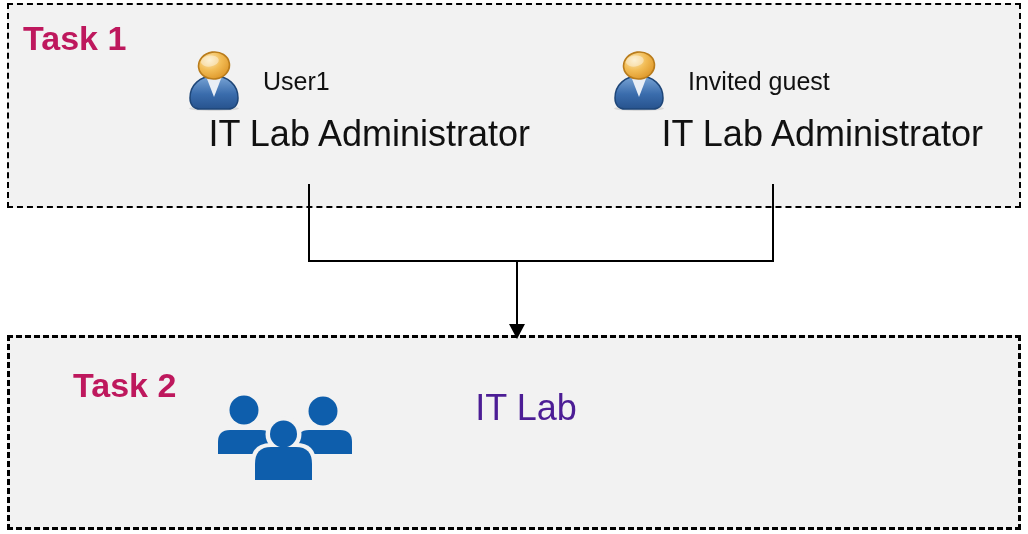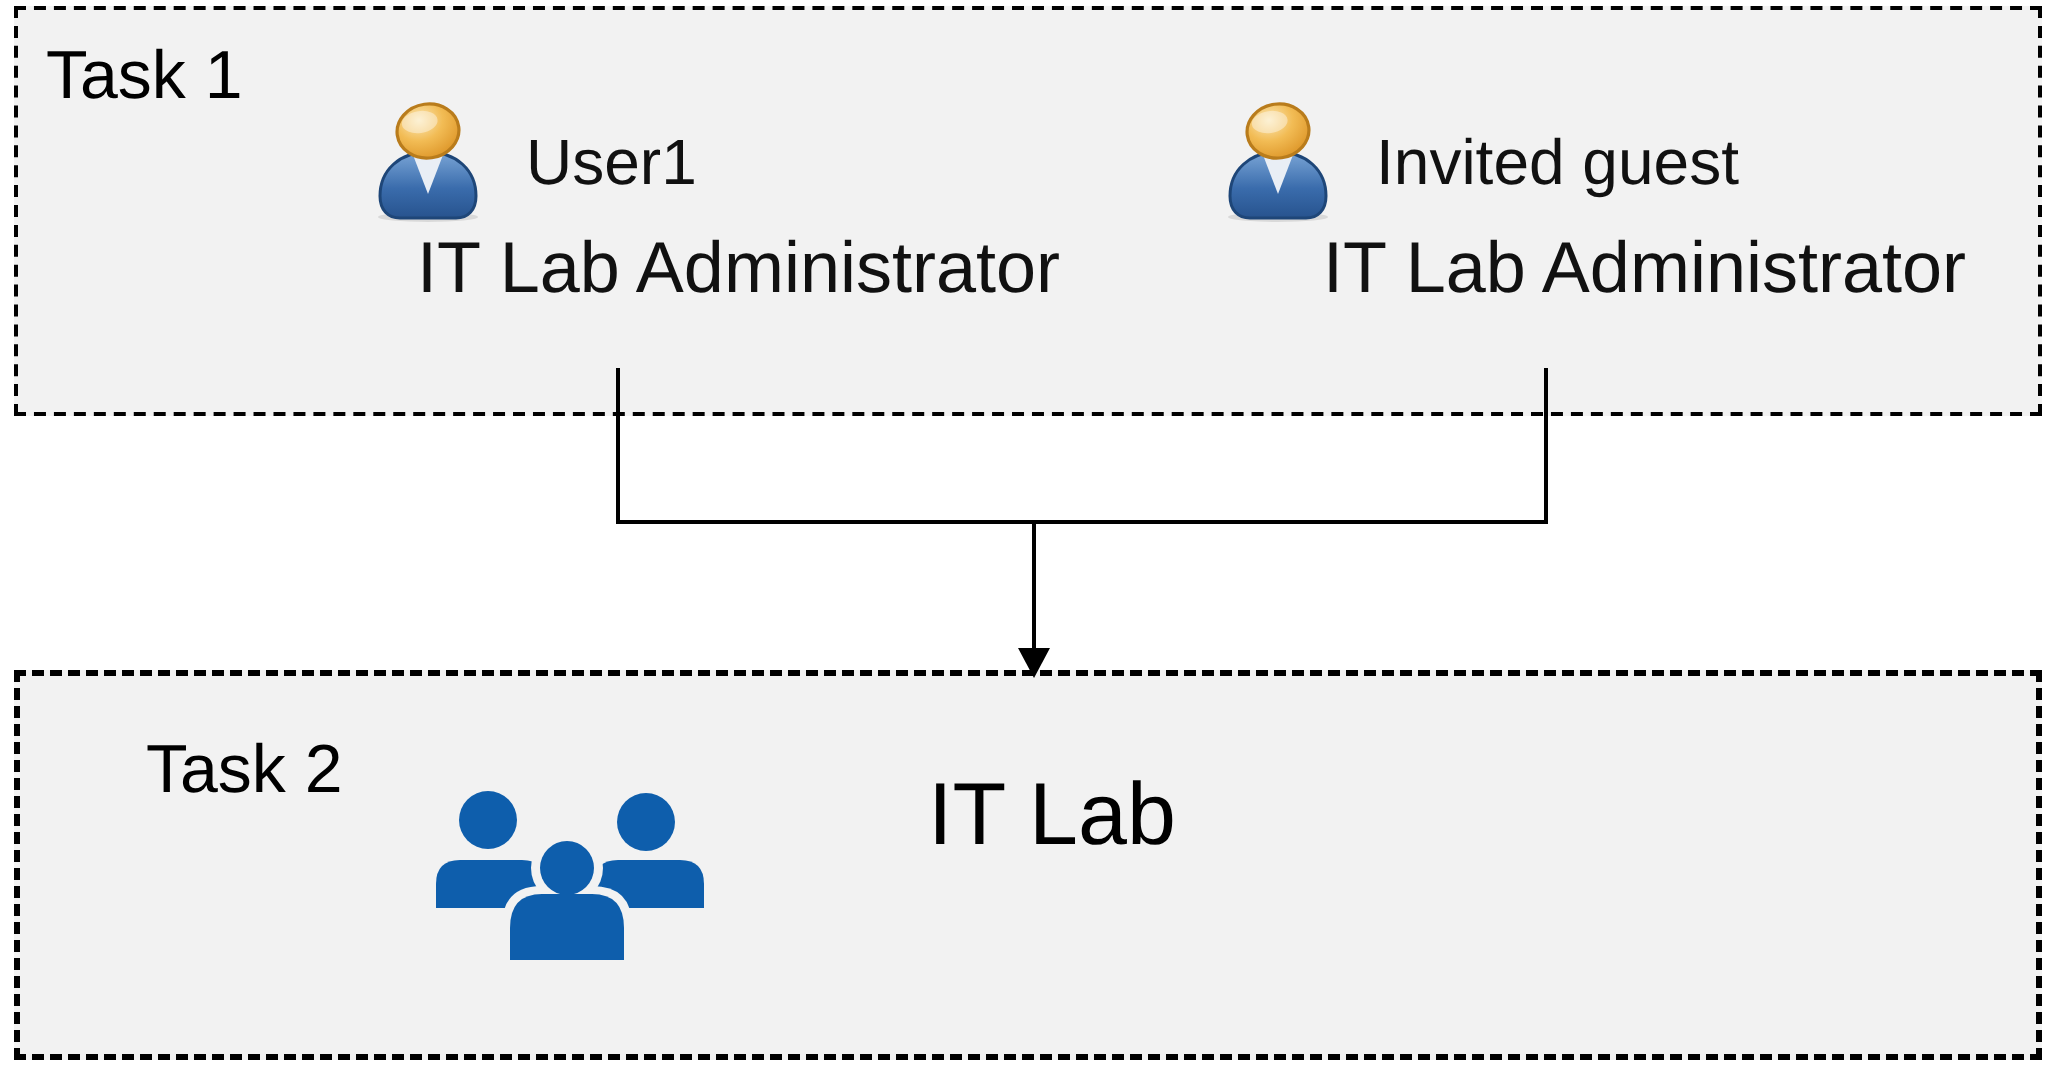--- a/index.html
+++ b/index.html
@@ -17,64 +17,64 @@
     background: #F2F2F2;
     border: 2px dashed #000000;
     box-sizing: border-box;
   }
   #task1 { left: 7px; top: 3px;   width: 1014px; height: 205px; }
   #task2 { left: 7px; top: 335px; width: 1014px; height: 195px; border-width: 3px; }
 
   .task-label {
     position: absolute;
     font-size: 34px;
-    font-weight: normal;
+    font-weight: bold;
     line-height: 1.2;
-    color: #000000;
+    color: #be185d;
     white-space: nowrap;
   }
   #task1 .task-label { left: 14px; top: 13px; }
   #task2 .task-label { left: 35px; top: 27px; margin-left: 28px; }
 
   .persona { position: absolute; top: 45px; width: 420px; height: 110px; }
   #persona-0 { left: 101px; }
   #persona-1 { left: 554px; }
 
   .persona-row {
     position: absolute; top: 0;
     height: 62px;
     display: flex; align-items: center; gap: 21px;
   }
   #persona-0 .persona-row { left: 76px; }
   #persona-1 .persona-row { left: 48px; }
 
   .person-icon svg { width: 56px; height: 60px; display: block; }
 
-  .persona-name { font-size: 32px; white-space: nowrap; color: #111111; }
+  .persona-name { font-size: 25px; white-space: nowrap; color: #111111; }
 
   .persona-role {
     position: absolute; top: 62px; left: 0;
     width: 100%;
     text-align: right;
     font-size: 36px;
     line-height: 1.2;
     white-space: nowrap;
     color: #111111;
   }
 
   .group-icon { position: absolute; left: 205px; top: 55px; }
   .group-icon svg { width: 140px; height: 92px; display: block; }
 
   .group-name {
     position: absolute; left: 366px; top: 50px;
     width: 300px;
     text-align: center;
-    font-size: 44px;
+    font-size: 36px;
     line-height: 40px;
-    color: #000000;
+    color: #4c1d95;
   }
 
   .connector {
     position: absolute; left: 0; top: 0;
     width: 1028px; height: 534px;
     pointer-events: none;
   }
 
   .defs-holder { position: absolute; width: 0; height: 0; overflow: hidden; }
 </style>

